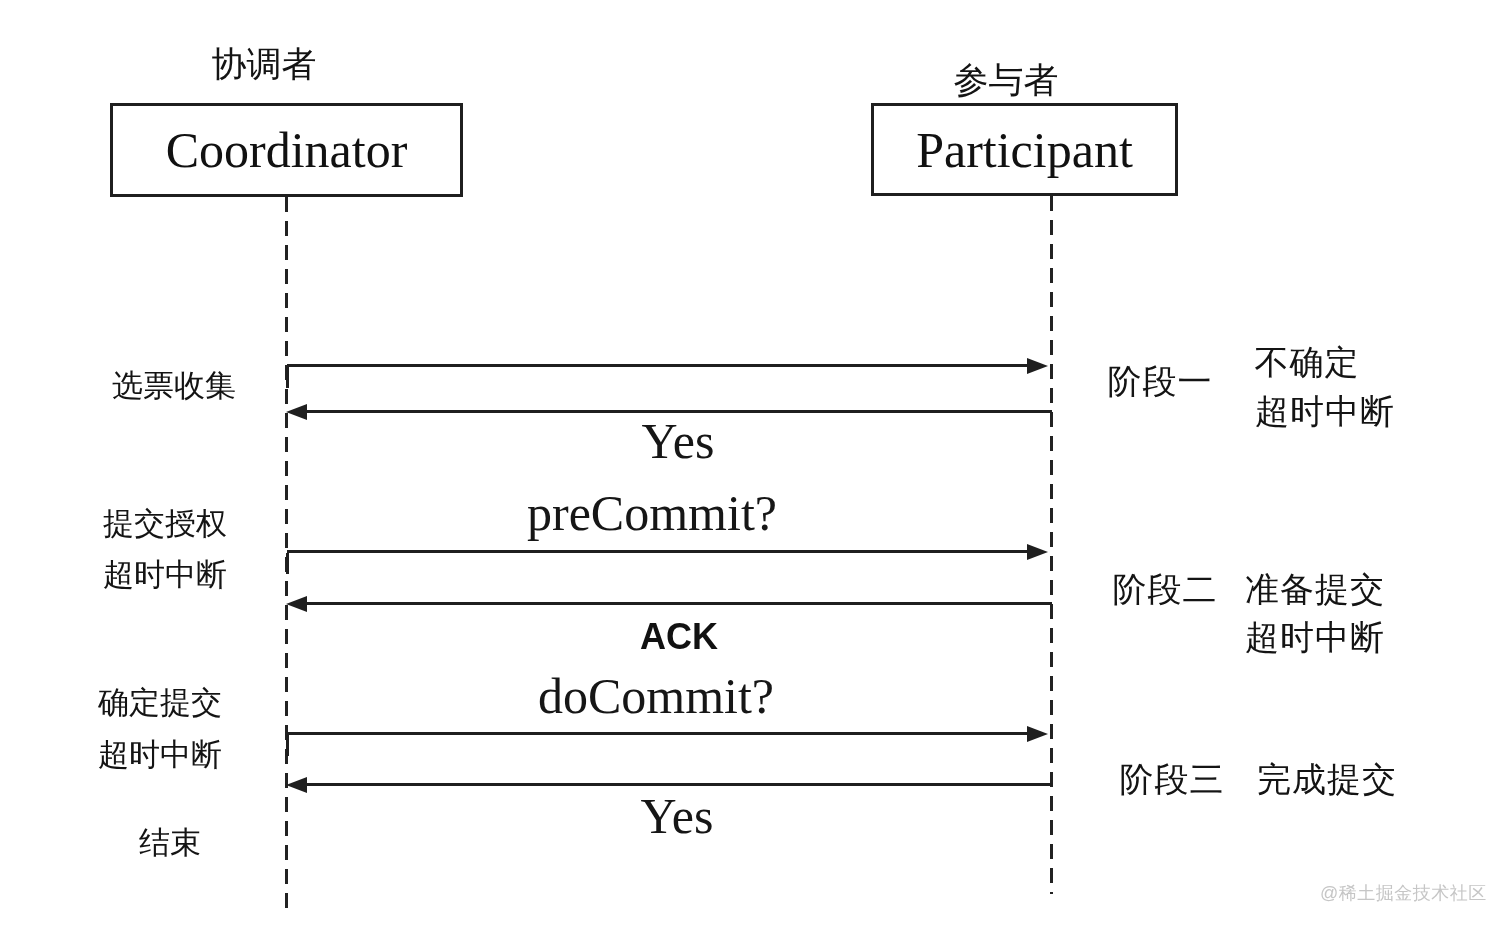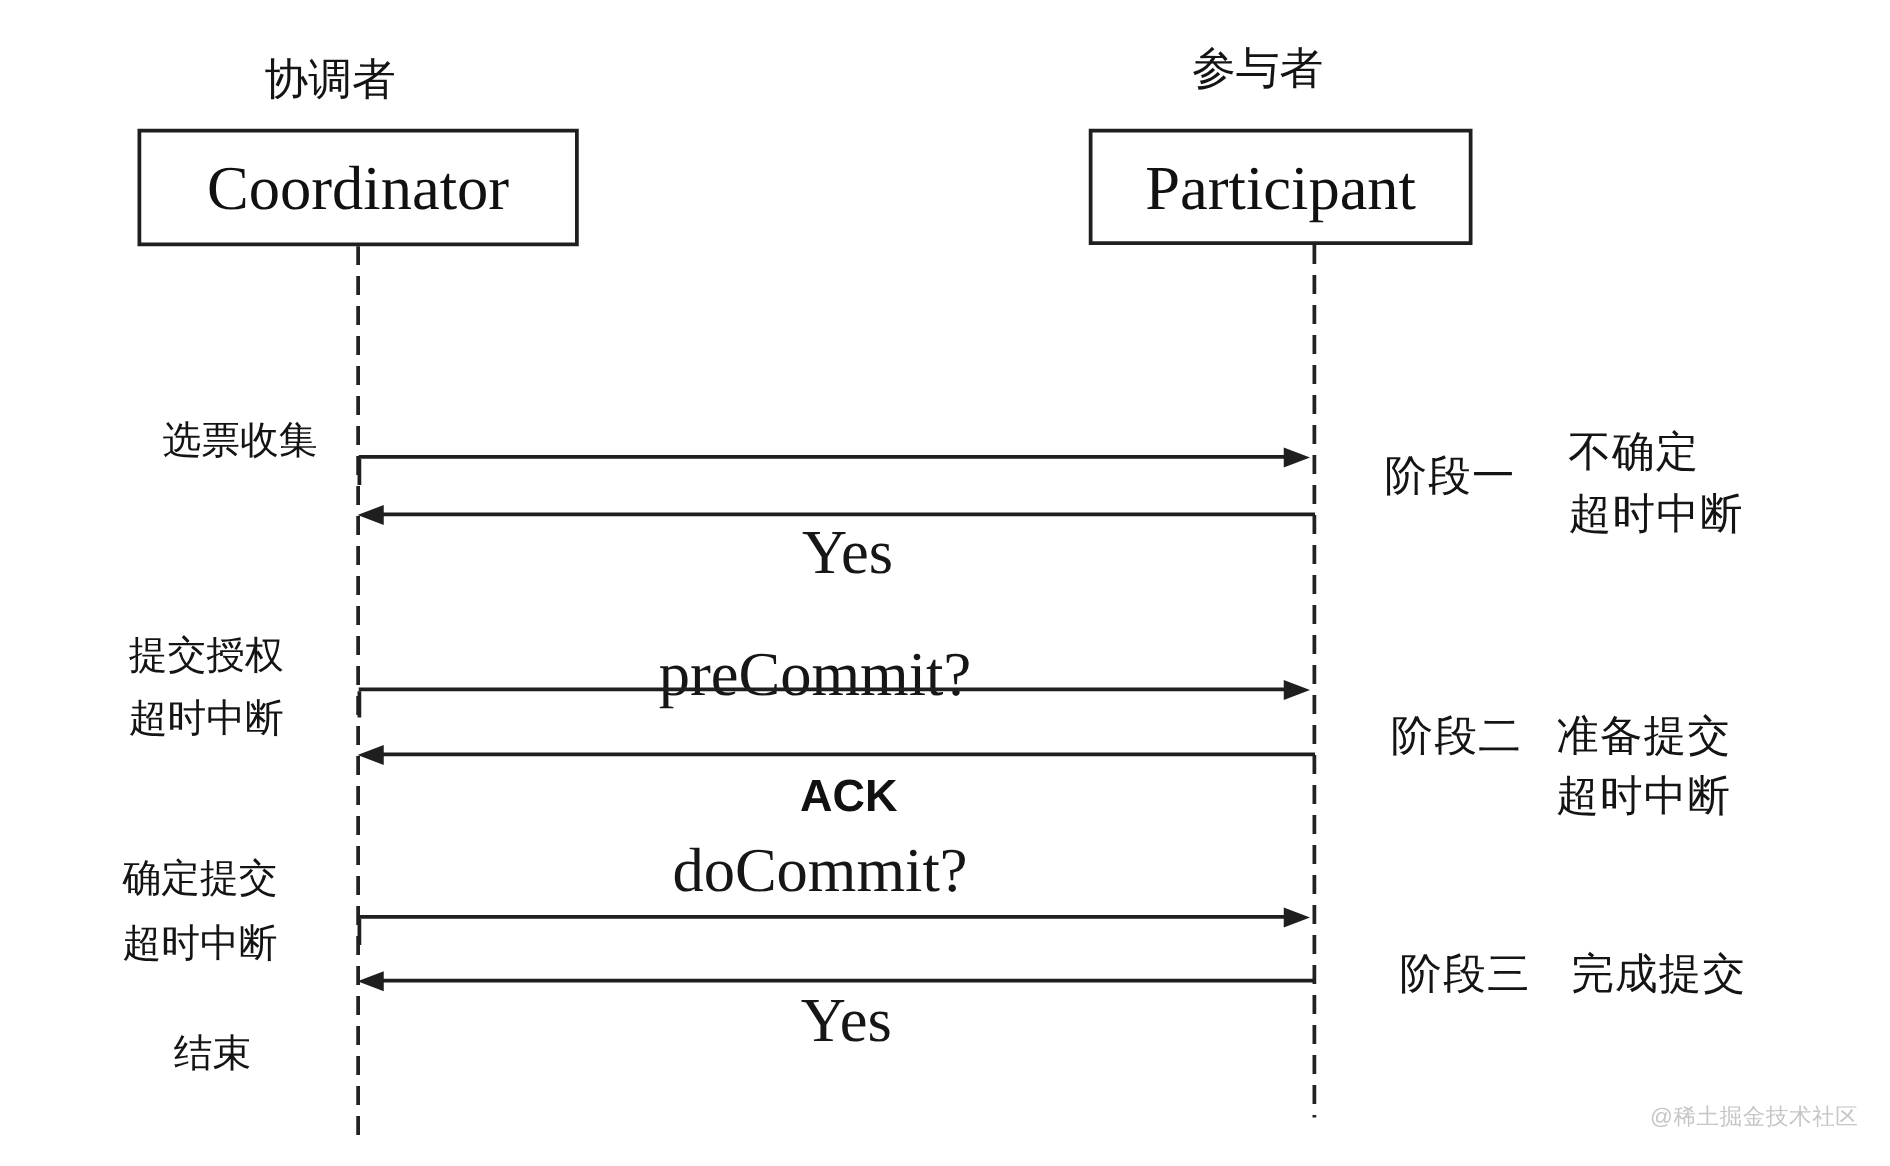--- a/index.html
+++ b/index.html
@@ -94,21 +94,21 @@
     letter-spacing: 0.5px;
     white-space: nowrap;
   }
 </style>
 </head>
 <body>
 
 <div class="stage">
 
   <div class="abs cn cn-title" style="left:184px; top:46px; width:160px;">协调者</div>
-  <div class="abs cn cn-title" style="left:926px; top:40px; width:160px;font-family:Liberation Mono, monospace;">参与者</div>
+  <div class="abs cn cn-title" style="left:926px; top:62px; width:160px;">参与者</div>
 
   <div class="abs actor-box" style="left:110px; top:103px; width:353px; height:94px;text-align:right;">
     <span>Coordinator</span>
   </div>
   <div class="abs actor-box" style="left:871px; top:103px; width:307px; height:93px;">
     <span>Participant</span>
   </div>
 
   <div class="abs lifeline" style="left:285px; top:197px; height:714px;"></div>
   <div class="abs lifeline" style="left:1050px; top:196px; height:698px;"></div>
@@ -118,21 +118,21 @@
     <div class="ah"></div>
   </div>
   <div class="abs stub" style="left:286px; top:367px; height:21px;"></div>
 
   <div class="abs arrow dir-left" style="left:286px; top:404px; width:766px;">
     <div class="shaft"></div>
     <div class="ah"></div>
   </div>
   <div class="abs serif-label" style="left:287px; top:416px; width:782px;">Yes</div>
 
-  <div class="abs serif-label" style="left:287px; top:488px; width:730px;margin-top:26px;">preCommit?</div>
+  <div class="abs serif-label" style="left:287px; top:488px; width:730px;">preCommit?</div>
   <div class="abs arrow dir-right" style="left:287px; top:544px; width:761px;">
     <div class="shaft"></div>
     <div class="ah"></div>
   </div>
   <div class="abs stub" style="left:286px; top:553px; height:21px;"></div>
 
   <div class="abs arrow dir-left" style="left:286px; top:596px; width:766px;">
     <div class="shaft"></div>
     <div class="ah"></div>
   </div>
@@ -144,21 +144,21 @@
     <div class="ah"></div>
   </div>
   <div class="abs stub" style="left:286px; top:735px; height:21px;"></div>
 
   <div class="abs arrow dir-left" style="left:286px; top:777px; width:766px;">
     <div class="shaft"></div>
     <div class="ah"></div>
   </div>
   <div class="abs serif-label" style="left:287px; top:791px; width:780px;">Yes</div>
 
-  <div class="abs cn cn-left" style="left:94px; top:336px; width:160px;text-align:right;">选票收集</div>
+  <div class="abs cn cn-left" style="left:94px; top:370px; width:160px;">选票收集</div>
   <div class="abs cn cn-left" style="left:85px; top:508px; width:160px;">提交授权</div>
   <div class="abs cn cn-left" style="left:85px; top:559px; width:160px;">超时中断</div>
   <div class="abs cn cn-left" style="left:80px; top:687px; width:160px;">确定提交</div>
   <div class="abs cn cn-left" style="left:80px; top:739px; width:160px;">超时中断</div>
   <div class="abs cn cn-left" style="left:90px; top:827px; width:160px;">结束</div>
 
   <div class="abs cn cn-right" style="left:1080px; top:364px; width:160px;">阶段一</div>
   <div class="abs cn cn-right" style="left:1227px; top:345px; width:160px;">不确定</div>
   <div class="abs cn cn-right" style="left:1245px; top:394px; width:160px;">超时中断</div>
 

